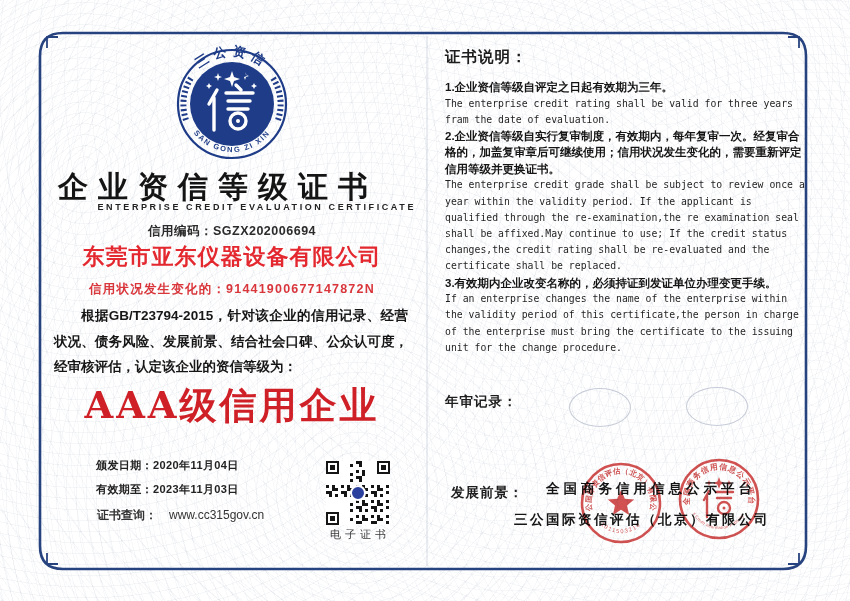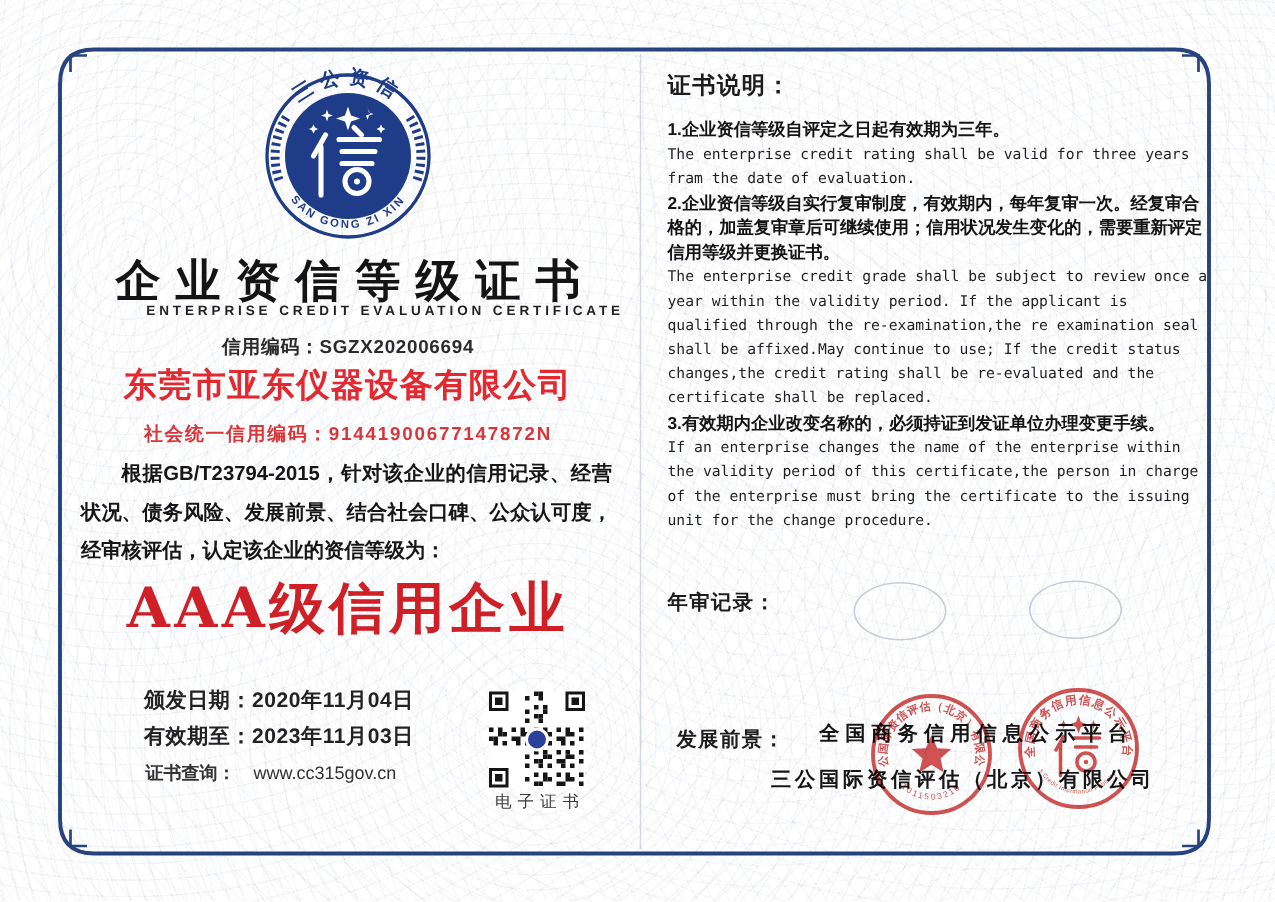--- a/index.html
+++ b/index.html
@@ -8,37 +8,37 @@
   
   #sheet::before{content:"";position:absolute;inset:0;pointer-events:none;
     background-image:
       repeating-radial-gradient(circle at 10% 28%, rgba(70,90,130,.05) 0 1px, transparent 1px 11px),
       repeating-radial-gradient(circle at 78% 12%, rgba(70,90,130,.045) 0 1px, transparent 1px 13px),
       repeating-radial-gradient(circle at 42% 82%, rgba(70,90,130,.05) 0 1px, transparent 1px 10px),
       repeating-radial-gradient(circle at 96% 66%, rgba(70,90,130,.04) 0 1px, transparent 1px 9px),
       repeating-radial-gradient(circle at 60% 40%, rgba(70,90,130,.035) 0 1px, transparent 1px 14px);}
   .abs{position:absolute;}
   
-  .cert-title{left:48px;top:167px;width:368px;text-align:center;
+  .cert-title{left:48px;top:167px;width:368px;
     font-family:"DejaVu Serif","Liberation Serif",serif;font-weight:bold;
     font-size:30px;letter-spacing:10px;text-indent:10px;color:#141414;white-space:nowrap;}
   .cert-title-en{left:48px;top:202px;width:368px;text-align:right;
     font-size:9px;font-weight:bold;letter-spacing:2.6px;text-indent:2.6px;color:#222;}
   .credit-code{left:48px;top:223px;width:368px;text-align:center;
     font-size:12.5px;font-weight:bold;color:#2b2b2b;letter-spacing:.5px;}
   .company{left:40px;top:242px;width:384px;text-align:center;
     font-size:22px;font-weight:bold;color:#e4282f;letter-spacing:1px;white-space:nowrap;}
   .social-code{left:40px;top:281px;width:384px;text-align:center;
     font-size:12.5px;font-weight:bold;color:#d9363c;letter-spacing:1.2px;}
   .body-par{left:54px;top:303px;width:354px;font-size:13.5px;font-weight:600;
     line-height:25.5px;text-align:justify;text-indent:2em;color:#161616;}
   .rating{left:48px;top:381px;width:368px;text-align:center;
     font-family:"DejaVu Serif","Liberation Serif",serif;font-weight:bold;
     font-size:37px;letter-spacing:3px;color:#cf2027;white-space:nowrap;}
-  .date-line{left:96px;font-size:14px;font-weight:bold;color:#222;letter-spacing:.4px;}
+  .date-line{left:96px;font-size:11px;font-weight:bold;color:#222;letter-spacing:.4px;}
   .query-line{left:97px;top:507px;font-size:12px;color:#333;}
   .query-line .lbl{font-weight:bold;margin-right:12px;}
   .qr-wrap{left:326px;top:461px;width:64px;height:64px;background:#fff;}
   .qr-grid i{position:absolute;width:3px;height:3px;background:#151515;}
   .finder{position:absolute;width:9px;height:9px;border:2px solid #151515;background:#fff;}
   .finder::after{content:"";position:absolute;left:2px;top:2px;width:5px;height:5px;background:#151515;}
   .qr-logo{position:absolute;left:24px;top:24px;width:16px;height:16px;border-radius:50%;
     background:#2b3f9d;border:2px solid #fff;box-sizing:border-box;}
   .qr-caption{left:318px;top:527px;width:80px;text-align:center;
     font-family:"DejaVu Serif","Liberation Serif",serif;font-size:11px;letter-spacing:4px;
@@ -100,21 +100,21 @@
       <path d="M -4,5 H 16"></path>
       <circle cx="6" cy="17" r="8"></circle>
       <circle cx="6" cy="17" r="2" fill="#fff" stroke="none"></circle>
     </g>
   </svg>
 
   <div class="abs cert-title">企业资信等级证书</div>
   <div class="abs cert-title-en">ENTERPRISE CREDIT EVALUATION CERTIFICATE</div>
   <div class="abs credit-code">信用编码：SGZX202006694</div>
   <div class="abs company">东莞市亚东仪器设备有限公司</div>
-  <div class="abs social-code">社会统一信用编码：91441900677147872N</div>
+  <div class="abs social-code">信用状况发生变化的：91441900677147872N</div>
   <div class="abs body-par">根据GB/T23794-2015，针对该企业的信用记录、经营状况、债务风险、发展前景、结合社会口碑、公众认可度，经审核评估，认定该企业的资信等级为：</div>
   <div class="abs rating">AAA级信用企业</div>
   <div class="abs date-line" style="top:458px;">颁发日期：2020年11月04日</div>
   <div class="abs date-line" style="top:482px;">有效期至：2023年11月03日</div>
   <div class="abs query-line">
     <span class="lbl">证书查询：</span><span>www.cc315gov.cn</span>
   </div>
 
   <div class="abs qr-wrap">
     <div class="qr-grid" style="position:absolute;inset:0;">

